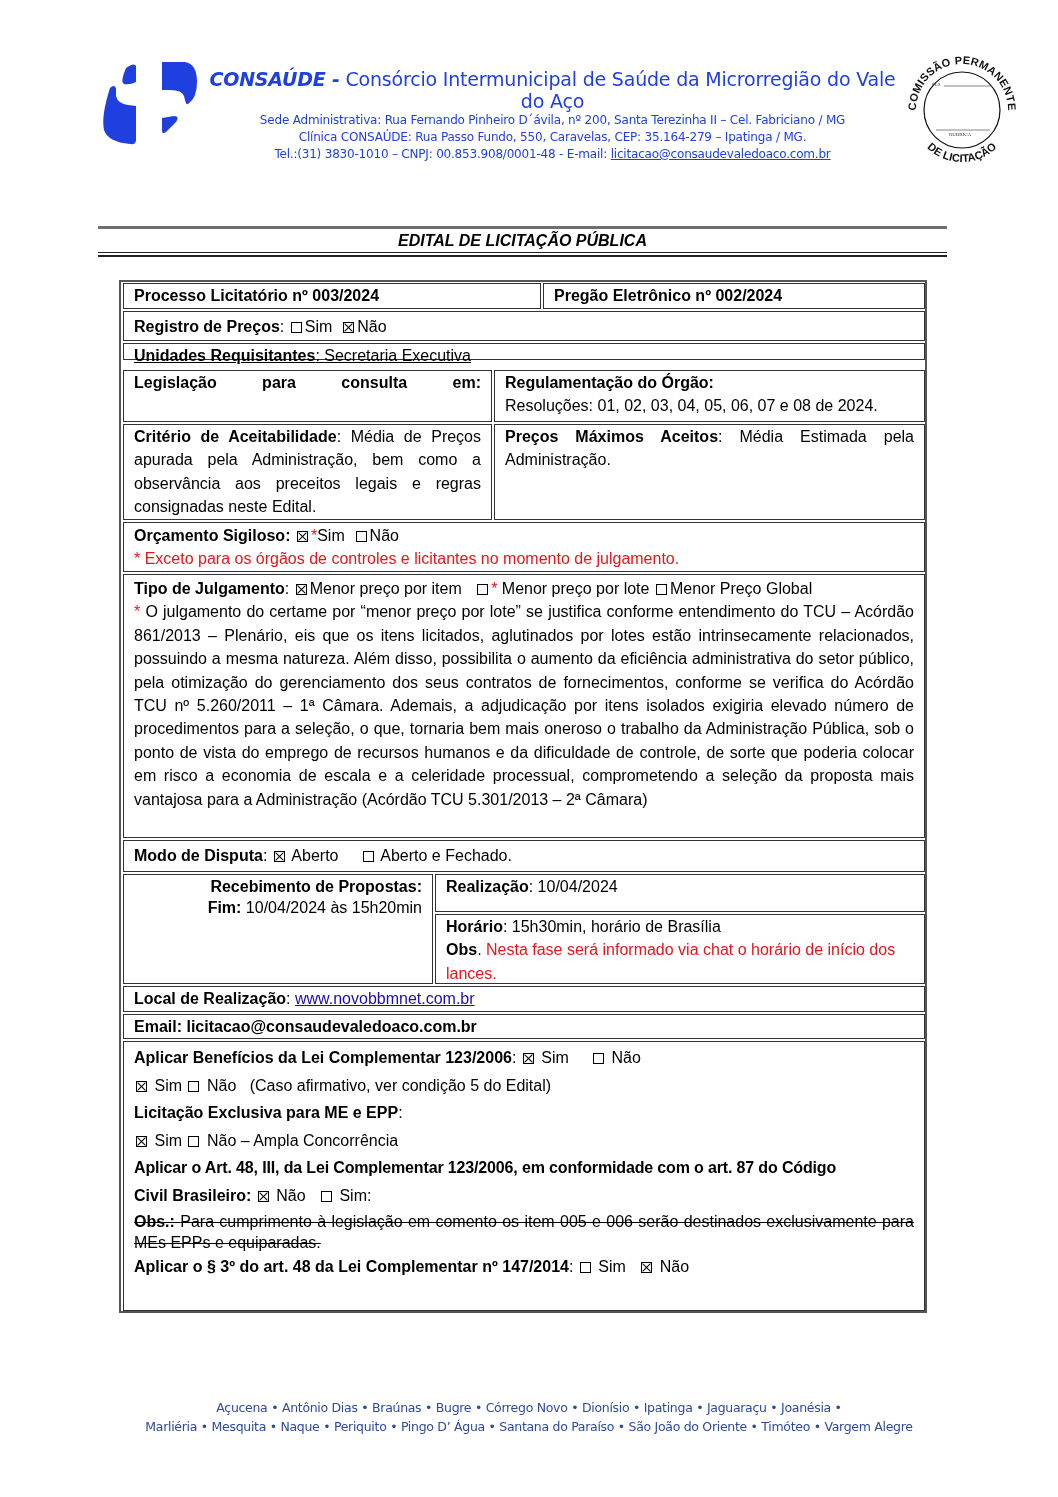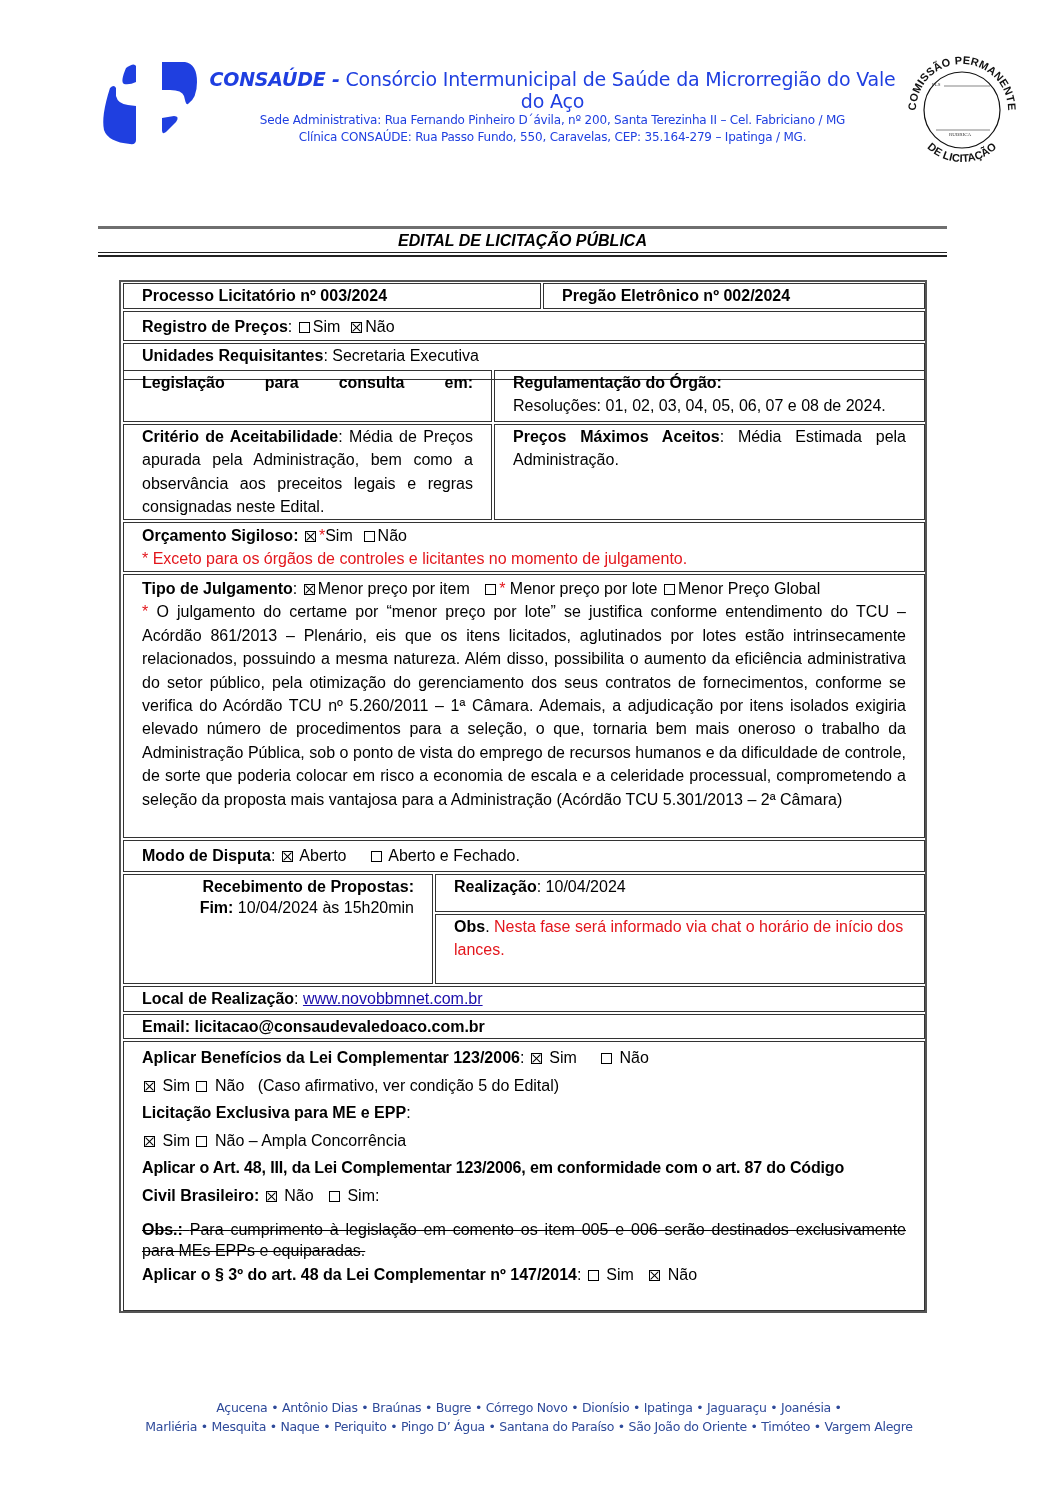--- a/index.html
+++ b/index.html
@@ -28,21 +28,21 @@
       font-weight: bold; font-style: italic; font-size: 16px; line-height: 22px;
     }
 
     
     .frame {
       position: absolute; left: 119px; top: 280px; width: 808px; height: 1033px;
       border: 2px solid #555; box-sizing: border-box;
     }
     .cell {
       position: absolute; box-sizing: border-box; border: 1.5px solid #333;
-      padding: 2px 18px; font-size: 16px; line-height: 23.4px;
+      padding: 2px 10px; font-size: 16px; line-height: 23.4px;
     }
     .b { font-weight: bold; }
     .red { color: #e3161c; }
     .link { color: #1a0dab; text-decoration: underline; }
     .just { text-align: justify; }
     .serif { font-family: "Liberation Serif", serif; font-size: 17.5px; }
     .box {
       display: inline-block; width: 11px; height: 11px; border: 1px solid #000;
       vertical-align: -1px; position: relative; margin: 0 3px 0 2px; box-sizing: border-box;
     }
@@ -71,20 +71,23 @@
   <path d="M62 58 L74 56 Q80 56 76 62 L66 72 Q62 75 62 70 Z" fill="#1f3fe0"></path>
 </svg>
 
 <div class="header-text">
   <div class="header-title">
     <span class="brand">CONSAÚDE -</span>
     <span>Consórcio Intermunicipal de Saúde da Microrregião do Vale do Aço</span>
   </div>
   <div class="header-line">Sede Administrativa: Rua Fernando Pinheiro D´ávila, nº 200, Santa Terezinha II – Cel. Fabriciano / MG</div>
   <div class="header-line">Clínica CONSAÚDE: Rua Passo Fundo, 550, Caravelas, CEP: 35.164-279 – Ipatinga / MG.</div>
+  <div class="header-line">
+    <span>Tel.:(31) 3830-1010 – CNPJ: 00.853.908/0001-48 - E-mail: </span><span class="mail">licitacao@consaudevaledoaco.com.br</span>
+  </div>
 </div>
 
 <svg class="stamp" viewBox="0 0 120 120">
   <defs>
     <path id="arcTop" d="M 14 62 A 46 46 0 0 1 106 62"></path>
     <path id="arcBot" d="M 12 78 A 50 50 0 0 0 108 78"></path>
   </defs>
   <circle cx="60" cy="62" r="38" fill="none" stroke="#111" stroke-width="1.2"></circle>
   <text font-family="Liberation Sans, sans-serif" font-size="11" font-weight="bold" fill="#111" letter-spacing="0.3">
     <textPath href="#arcTop" startOffset="50%" text-anchor="middle">COMISSÃO PERMANENTE</textPath>
@@ -107,21 +110,21 @@
 
 <div class="cell b" style="left:123px; top:283px; width:418px; height:26px; padding-top:0;">Processo Licitatório nº 003/2024</div>
 <div class="cell b" style="left:543px; top:283px; width:382px; height:26px; padding-top:0;">Pregão Eletrônico nº 002/2024</div>
 
 <div class="cell" style="left:123px; top:311px; width:802px; height:30px; padding-top:3px;">
   <span class="b">Registro de Preços</span>:
   <span class="box"></span><span>Sim</span>
   &nbsp;<span class="box x"></span><span>Não</span>
 </div>
 
-<div class="cell" style="left:123px; top:343px; width:802px; height:37px; padding-top:0;">
+<div class="cell" style="left:123px; top:343px; width:802px; height:17px; padding-top:0;text-decoration:underline;">
   <span class="b">Unidades Requisitantes</span>: <span>Secretaria Executiva</span>
 </div>
 
 <div class="cell" style="left:123px; top:370px; width:369px; height:52px; padding-top:0;">
   <span class="row-line b" style="text-align:justify; text-align-last:justify;">Legislação para consulta em:</span>
 </div>
 <div class="cell" style="left:494px; top:370px; width:431px; height:52px; padding-top:0;">
   <span class="row-line b">Regulamentação do Órgão:</span>
   <span class="row-line">Resoluções: 01, 02, 03, 04, 05, 06, 07 e 08 de 2024.</span>
 </div>
@@ -159,20 +162,21 @@
 </div>
 
 <div class="cell" style="left:123px; top:874px; width:310px; height:110px; padding-top:0;text-align:right;">
   <span class="row-line b">Recebimento de Propostas:</span>
   <span class="row-line" style="line-height:20px;">&nbsp;<span class="b">Fim:</span> <span>10/04/2024 às 15h20min</span></span>
 </div>
 <div class="cell" style="left:435px; top:874px; width:490px; height:38px; padding-top:0;">
   <span class="b">Realização</span>: <span>10/04/2024</span>
 </div>
 <div class="cell" style="left:435px; top:914px; width:490px; height:70px; padding-top:0;">
+  <span class="row-line"><span class="b">Horário</span>: <span>15h30min, horário de Brasília</span></span>
   <span class="b">Obs</span>. <span class="red">Nesta fase será informado via chat o horário de início dos lances.</span>
 </div>
 
 <div class="cell" style="left:123px; top:986px; width:802px; height:26px; padding-top:0;">
   <span class="b">Local de Realização</span>: <span class="link">www.novobbmnet.com.br</span>
 </div>
 
 <div class="cell b" style="left:123px; top:1014px; width:802px; height:25px; padding-top:0;">
   <span>Email:</span> <span>licitacao@consaudevaledoaco.com.br</span>
 </div>
@@ -192,21 +196,21 @@
   <span class="row-line">
     <span class="box x"></span> <span>Sim</span>
     <span class="box"></span> <span>Não – Ampla Concorrência</span>
   </span>
   <span class="row-line b" style="letter-spacing:-0.15px;">Aplicar o Art. 48, III, da Lei Complementar 123/2006, em conformidade com o art. 87 do Código</span>
   <span class="row-line">
     <span class="b">Civil Brasileiro:</span>
     <span class="box x"></span> <span>Não</span>
     &nbsp;&nbsp;<span class="box"></span> <span>Sim:</span>
   </span>
-  <span class="row-line strike just" style="line-height:21px; margin-top:10px;">
+  <span class="row-line strike just" style="line-height:21px; margin-top:2px;">
     <span class="b">Obs.:</span> <span>Para cumprimento à legislação em comento os item 005 e 006 serão destinados exclusivamente para MEs EPPs e equiparadas.</span>
   </span>
   <span class="row-line">
     <span class="b">Aplicar o § 3º do art. 48 da Lei Complementar nº 147/2014</span>:
     <span class="box"></span> <span>Sim</span>
     &nbsp;&nbsp;<span class="box x"></span> <span>Não</span>
   </span>
 </div>
 
 <div class="footer">

